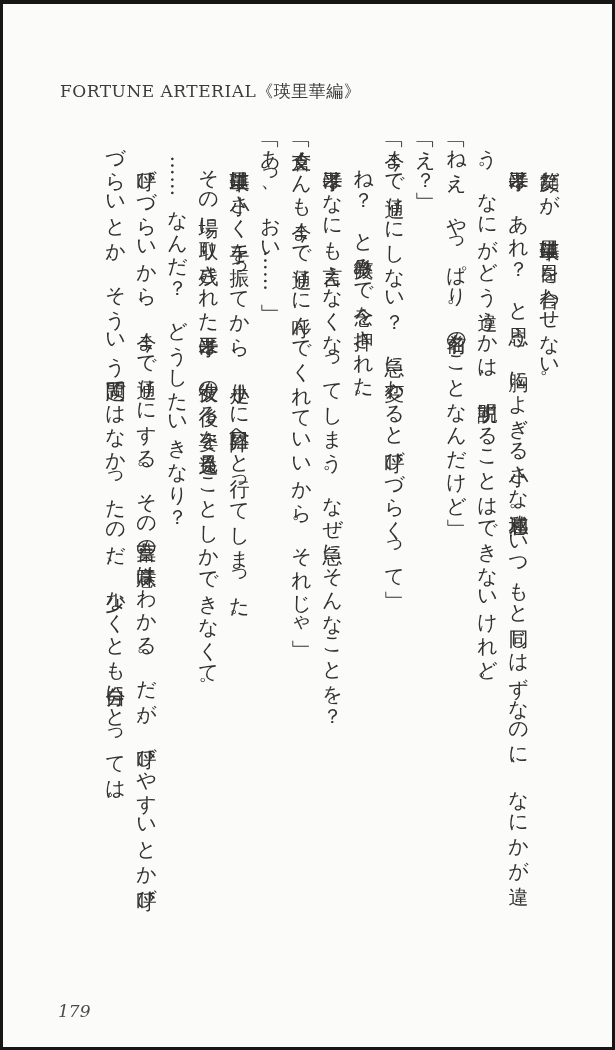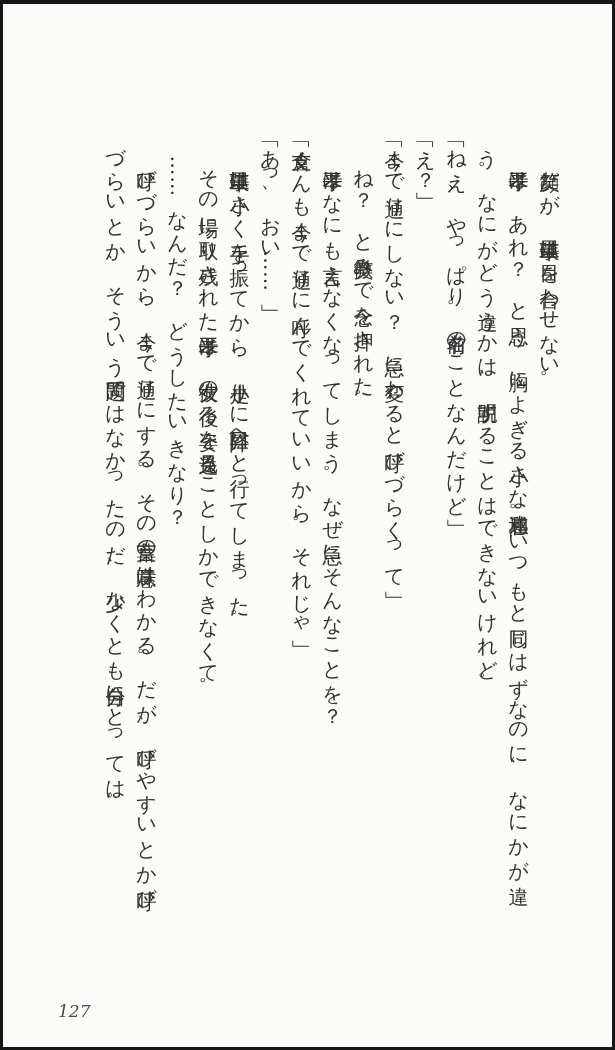--- a/index.html
+++ b/index.html
@@ -50,33 +50,34 @@
     top: 997px;
     font-size: 17px;
     font-style: italic;
     color: #4a4a4a;
   }
 </style>
 </head>
 <body>
 
 <div class="page">
+  <div class="header">FORTUNE ARTERIAL《瑛里華編》</div>
 
   <div class="vtext">
       <p class="tline">　笑顔だが、瑛里華は目を合わせない。</p>
       <p class="tline">　孝平は、あれ？　と思う。胸によぎる小さな違和感。いつもと同じはずなのに、なにかが違</p>
       <p class="tline">う。なにがどう違うかは、説明することはできないけれど。</p>
       <p class="tline">「ねえ、やっぱり。名前のことなんだけど」</p>
       <p class="tline">「え？」</p>
       <p class="tline">「今まで通りにしない？　急に変わると呼びづらくって」</p>
       <p class="tline">　ね？　と微笑みで念を押された。</p>
       <p class="tline">　孝平はなにも言えなくなってしまう。なぜ急にそんなことを？</p>
       <p class="tline">「支倉くんも今まで通りに呼んでくれていいから。それじゃ」</p>
       <p class="tline">「あっ、おい……」</p>
       <p class="tline">　瑛里華は小さく手を振ってから、小走りに昇降口へと行ってしまった。</p>
       <p class="tline">　その場に取り残された孝平は、彼女の後ろ姿を見送ることしかできなくて。</p>
       <p class="tline">　……なんだ？　どうしたいきなり？</p>
       <p class="tline">　呼びづらいから、今まで通りにする。その言葉の意味はわかる。だが、呼びやすいとか呼び</p>
       <p class="tline">づらいとか、そういう問題ではなかったのだ、少なくとも自分にとっては。</p>
     </div>
 
-  <div class="pagenum">127</div>
+  <div class="pagenum">179</div>
 </div>
 
 </body></html>

